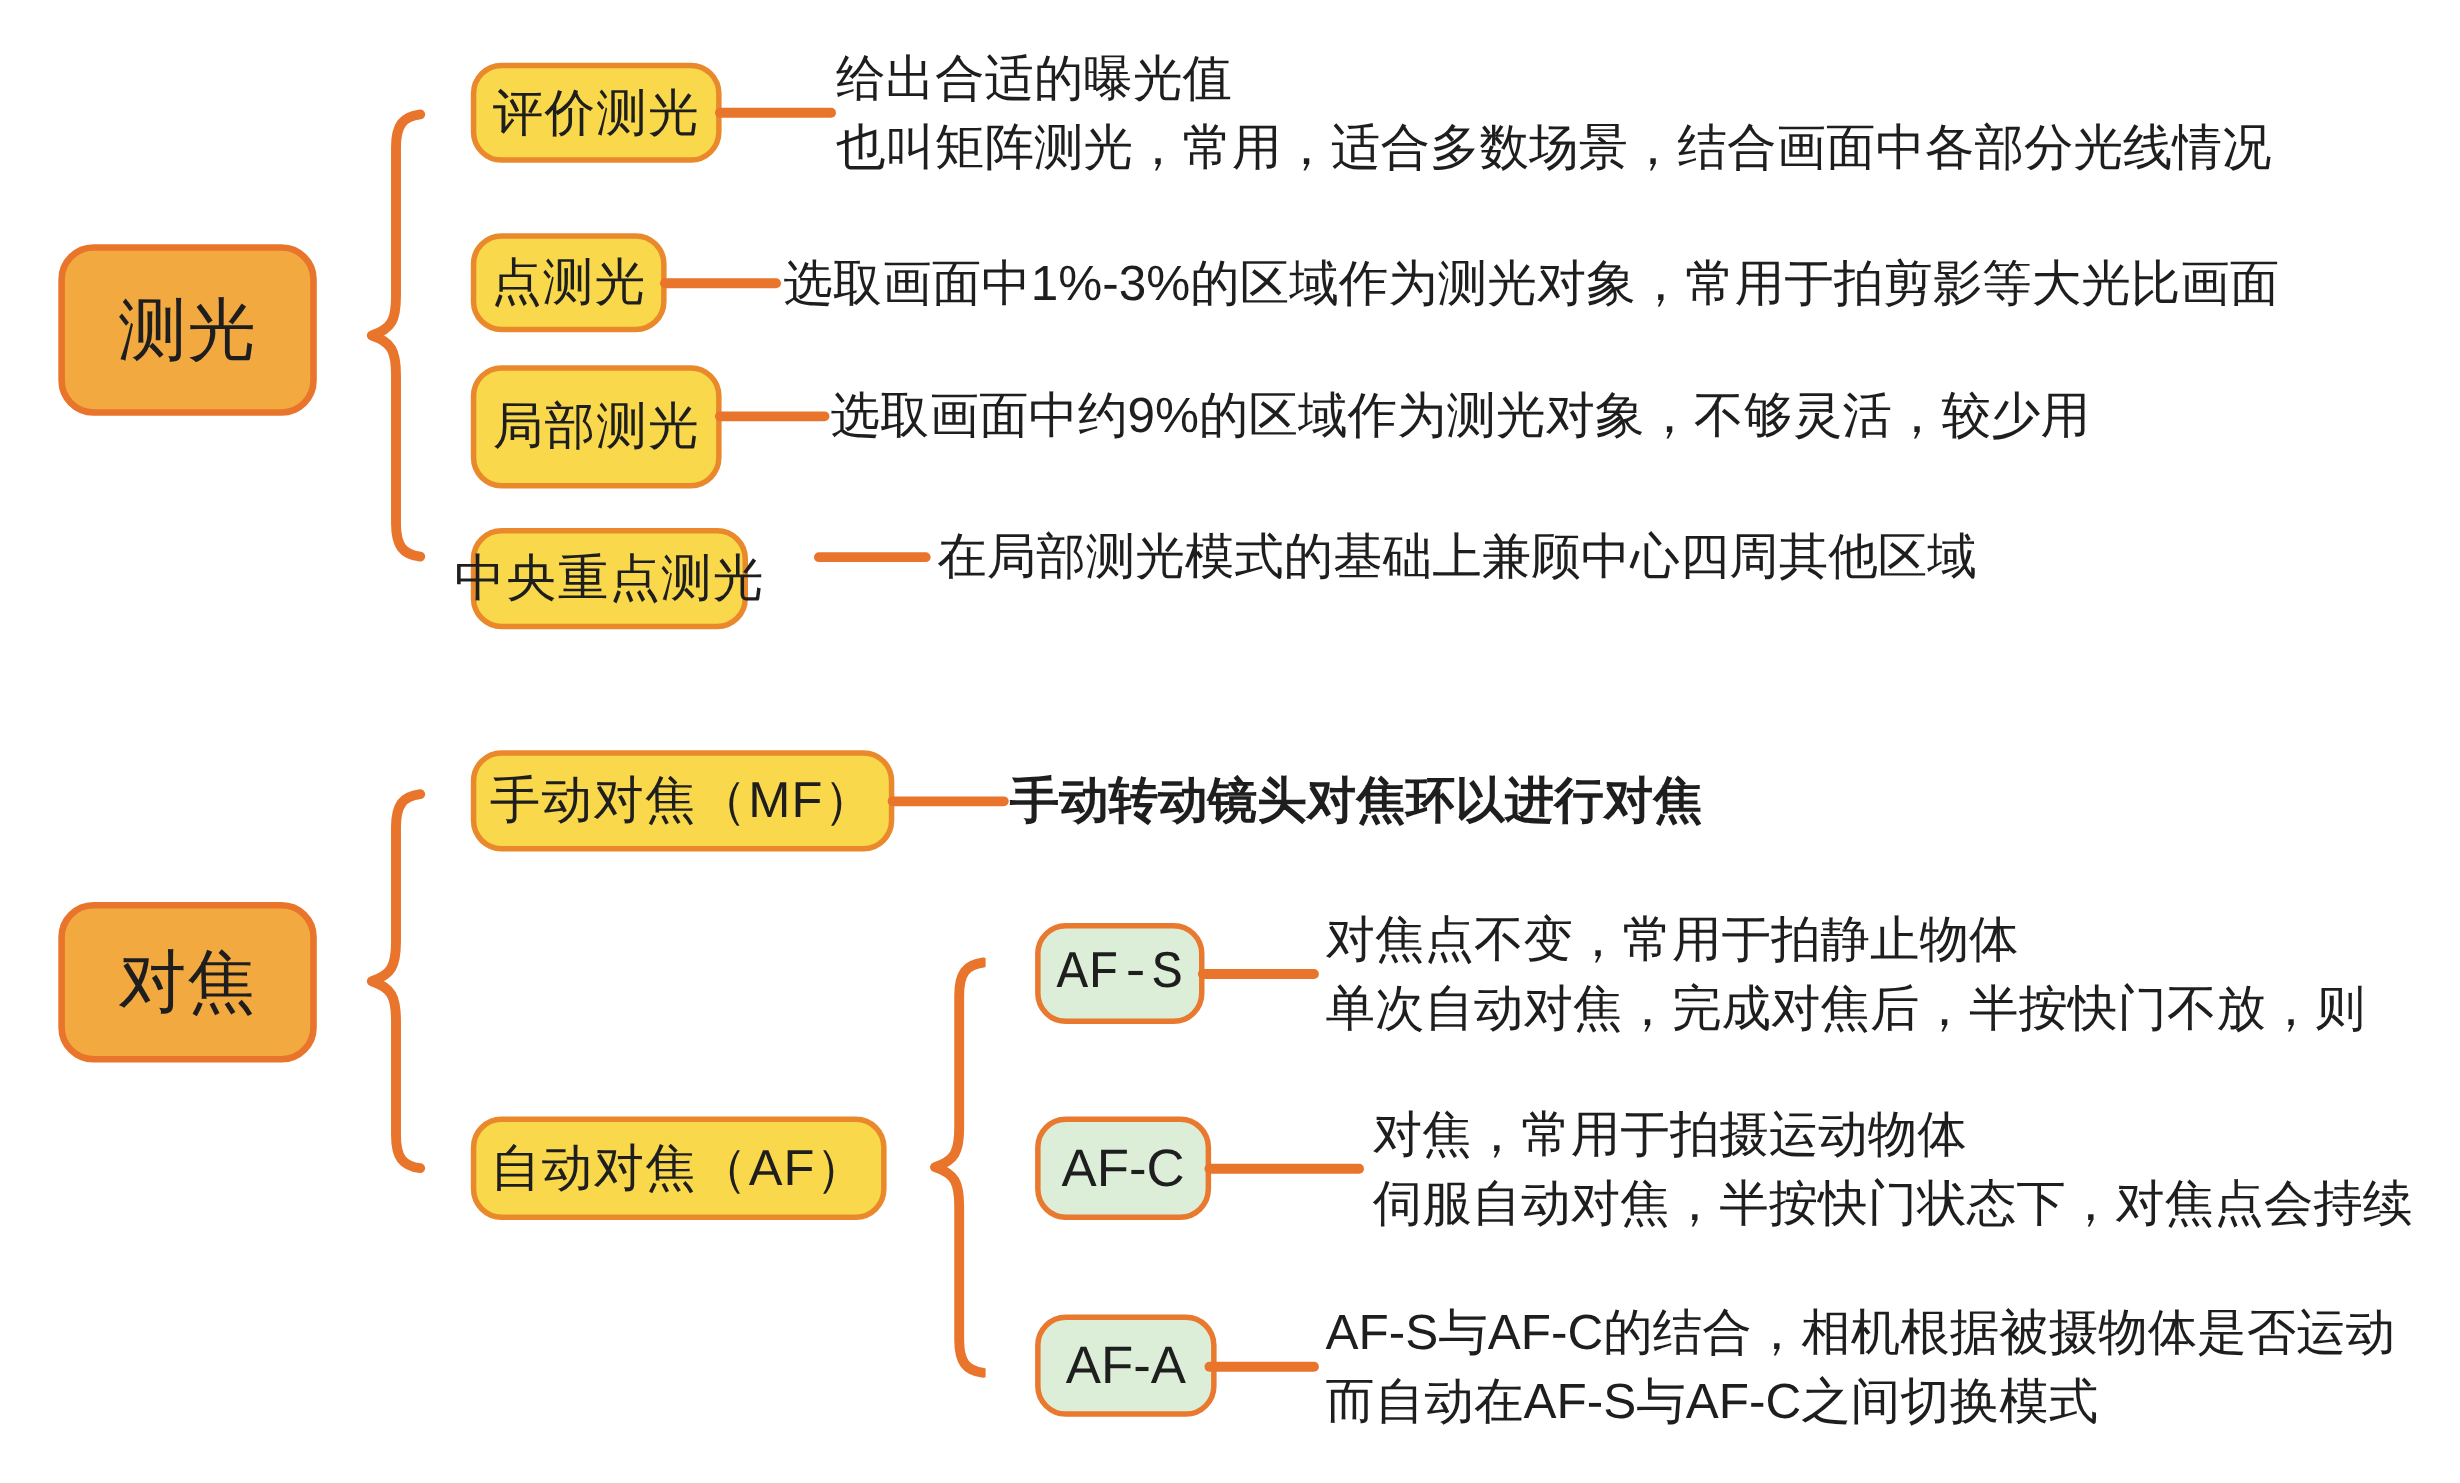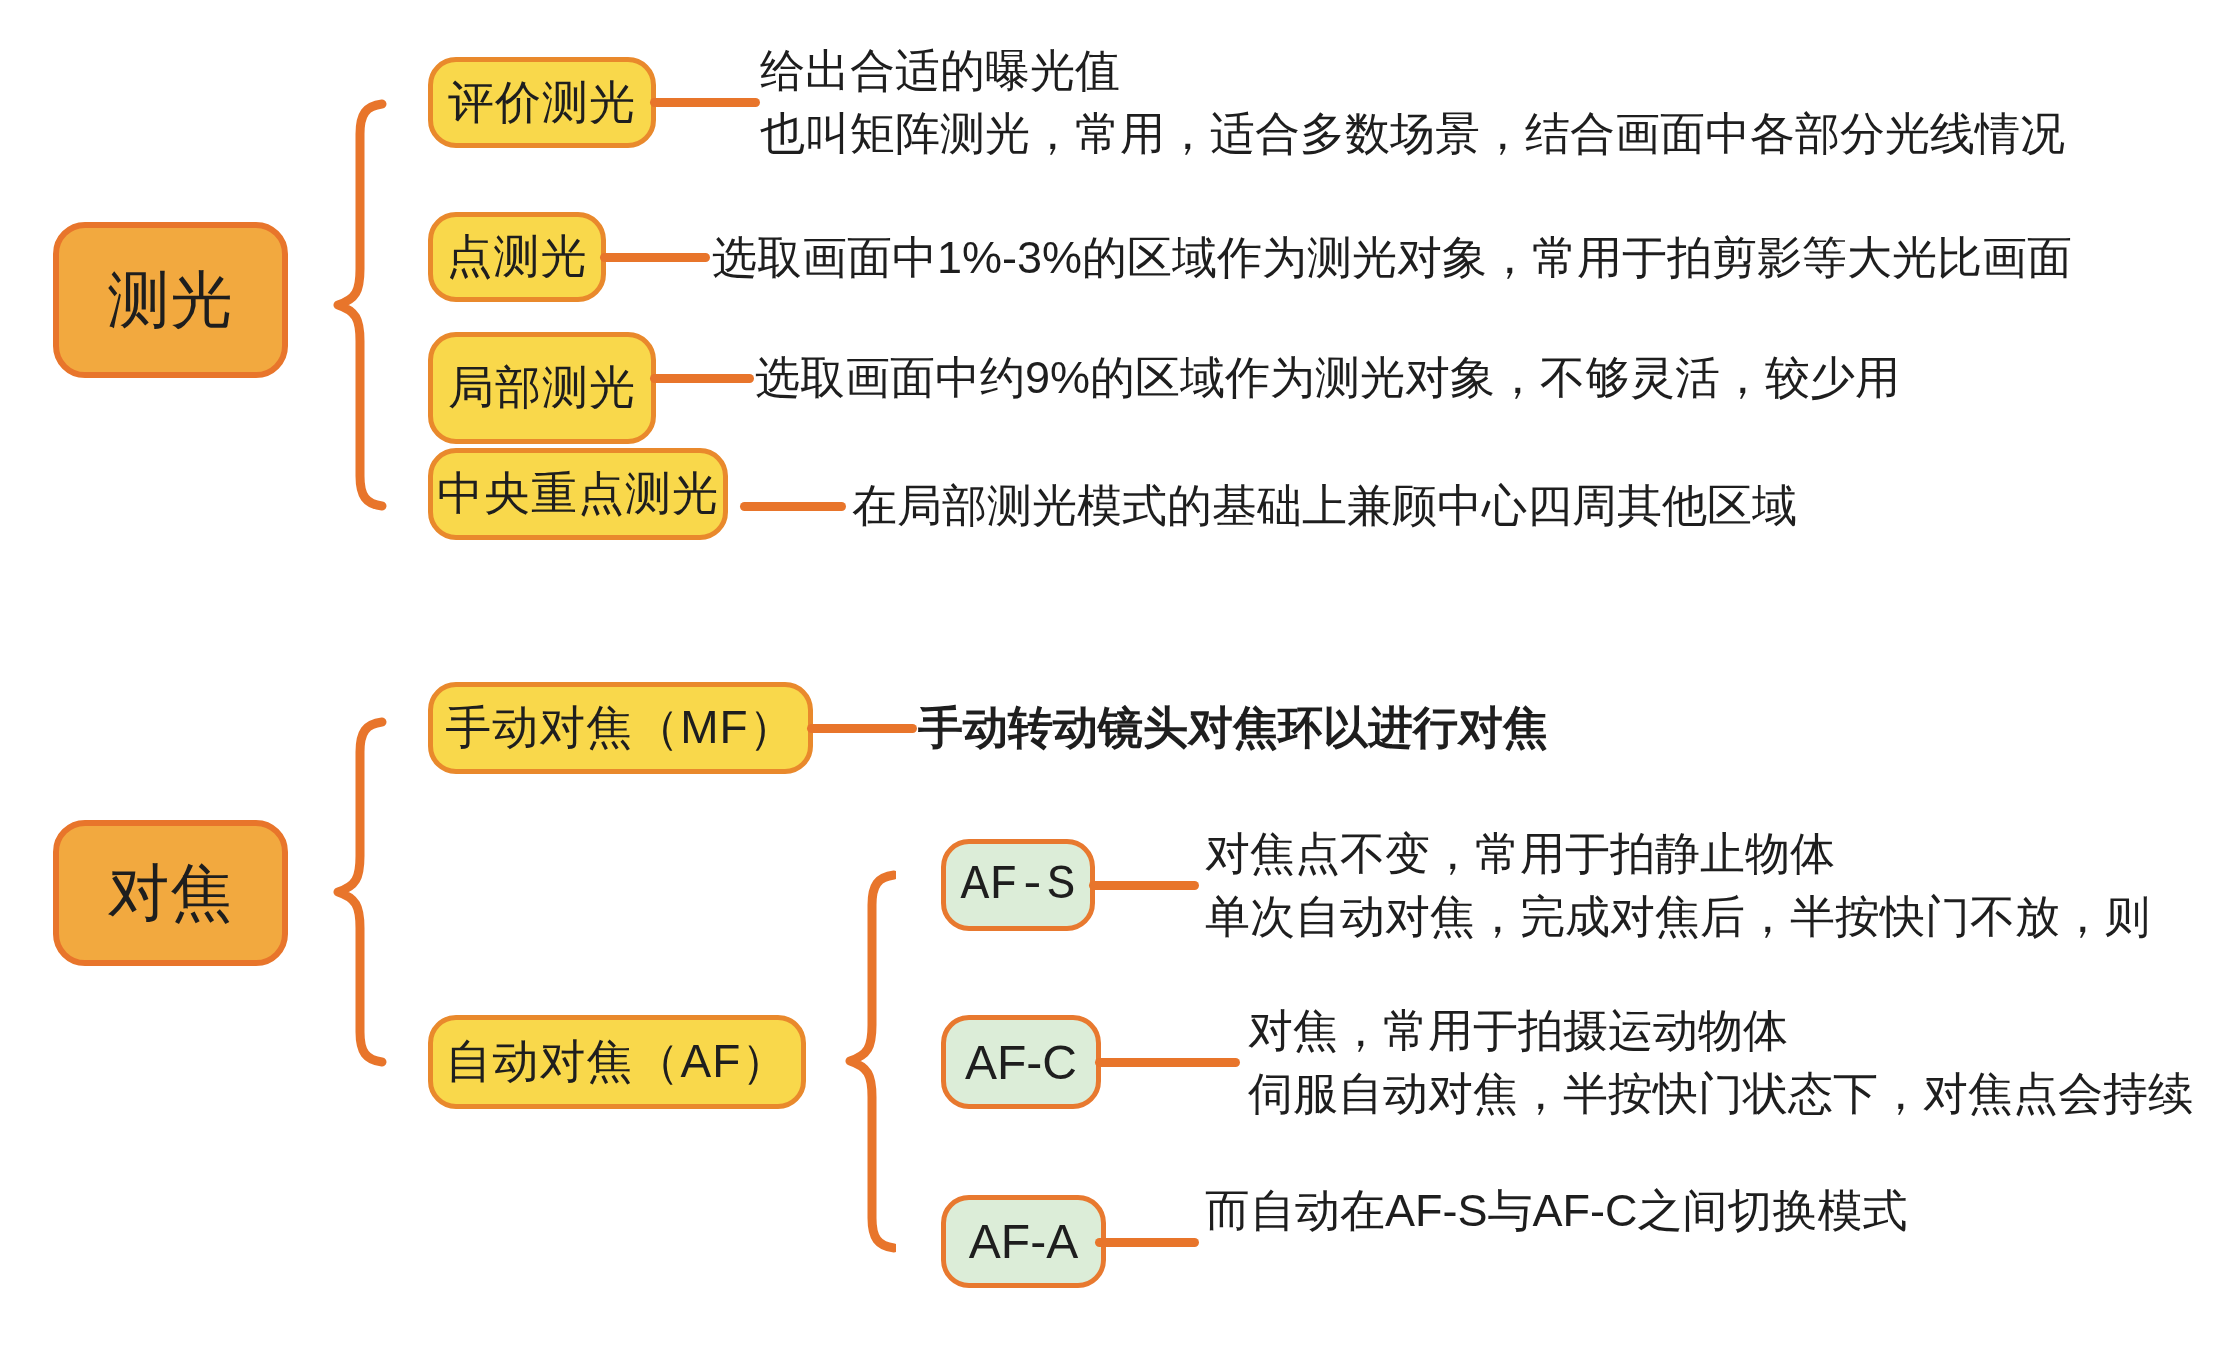--- a/index.html
+++ b/index.html
@@ -91,21 +91,21 @@
   </div>
 
   <div class="node child" style="left:428px;top:332px;width:228px;height:112px;">
     <span>局部测光</span>
   </div>
   <div class="connector" style="left:650px;top:374px;width:104px;"></div>
   <div class="desc" style="left:755px;top:346px;">
     <span class="line">选取画面中约9%的区域作为测光对象，不够灵活，较少用</span>
   </div>
 
-  <div class="node child" style="left:428px;top:448px;width:300px;height:92px;">
+  <div class="node child" style="left:428px;top:480px;width:252px;height:92px;">
     <span>中央重点测光</span>
   </div>
   <div class="connector" style="left:740px;top:502px;width:106px;"></div>
   <div class="desc" style="left:852px;top:474px;">
     <span class="line">在局部测光模式的基础上兼顾中心四周其他区域</span>
   </div>
 
   <div class="node root" style="left:53px;top:820px;width:235px;height:146px;">
     <span>对焦</span>
   </div>
@@ -146,16 +146,17 @@
   <div class="desc" style="left:1248px;top:999px;">
     <span class="line">对焦，常用于拍摄运动物体</span>
     <span class="line">伺服自动对焦，半按快门状态下，对焦点会持续</span>
   </div>
 
   <div class="node leaf" style="left:941px;top:1195px;width:165px;height:93px;">
     <span>AF-A</span>
   </div>
   <div class="connector" style="left:1095px;top:1238px;width:104px;"></div>
   <div class="desc" style="left:1205px;top:1179px;">
+    <span class="line">AF-S与AF-C的结合，相机根据被摄物体是否运动</span>
     <span class="line">而自动在AF-S与AF-C之间切换模式</span>
   </div>
 
 </div>
 
 </body></html>

